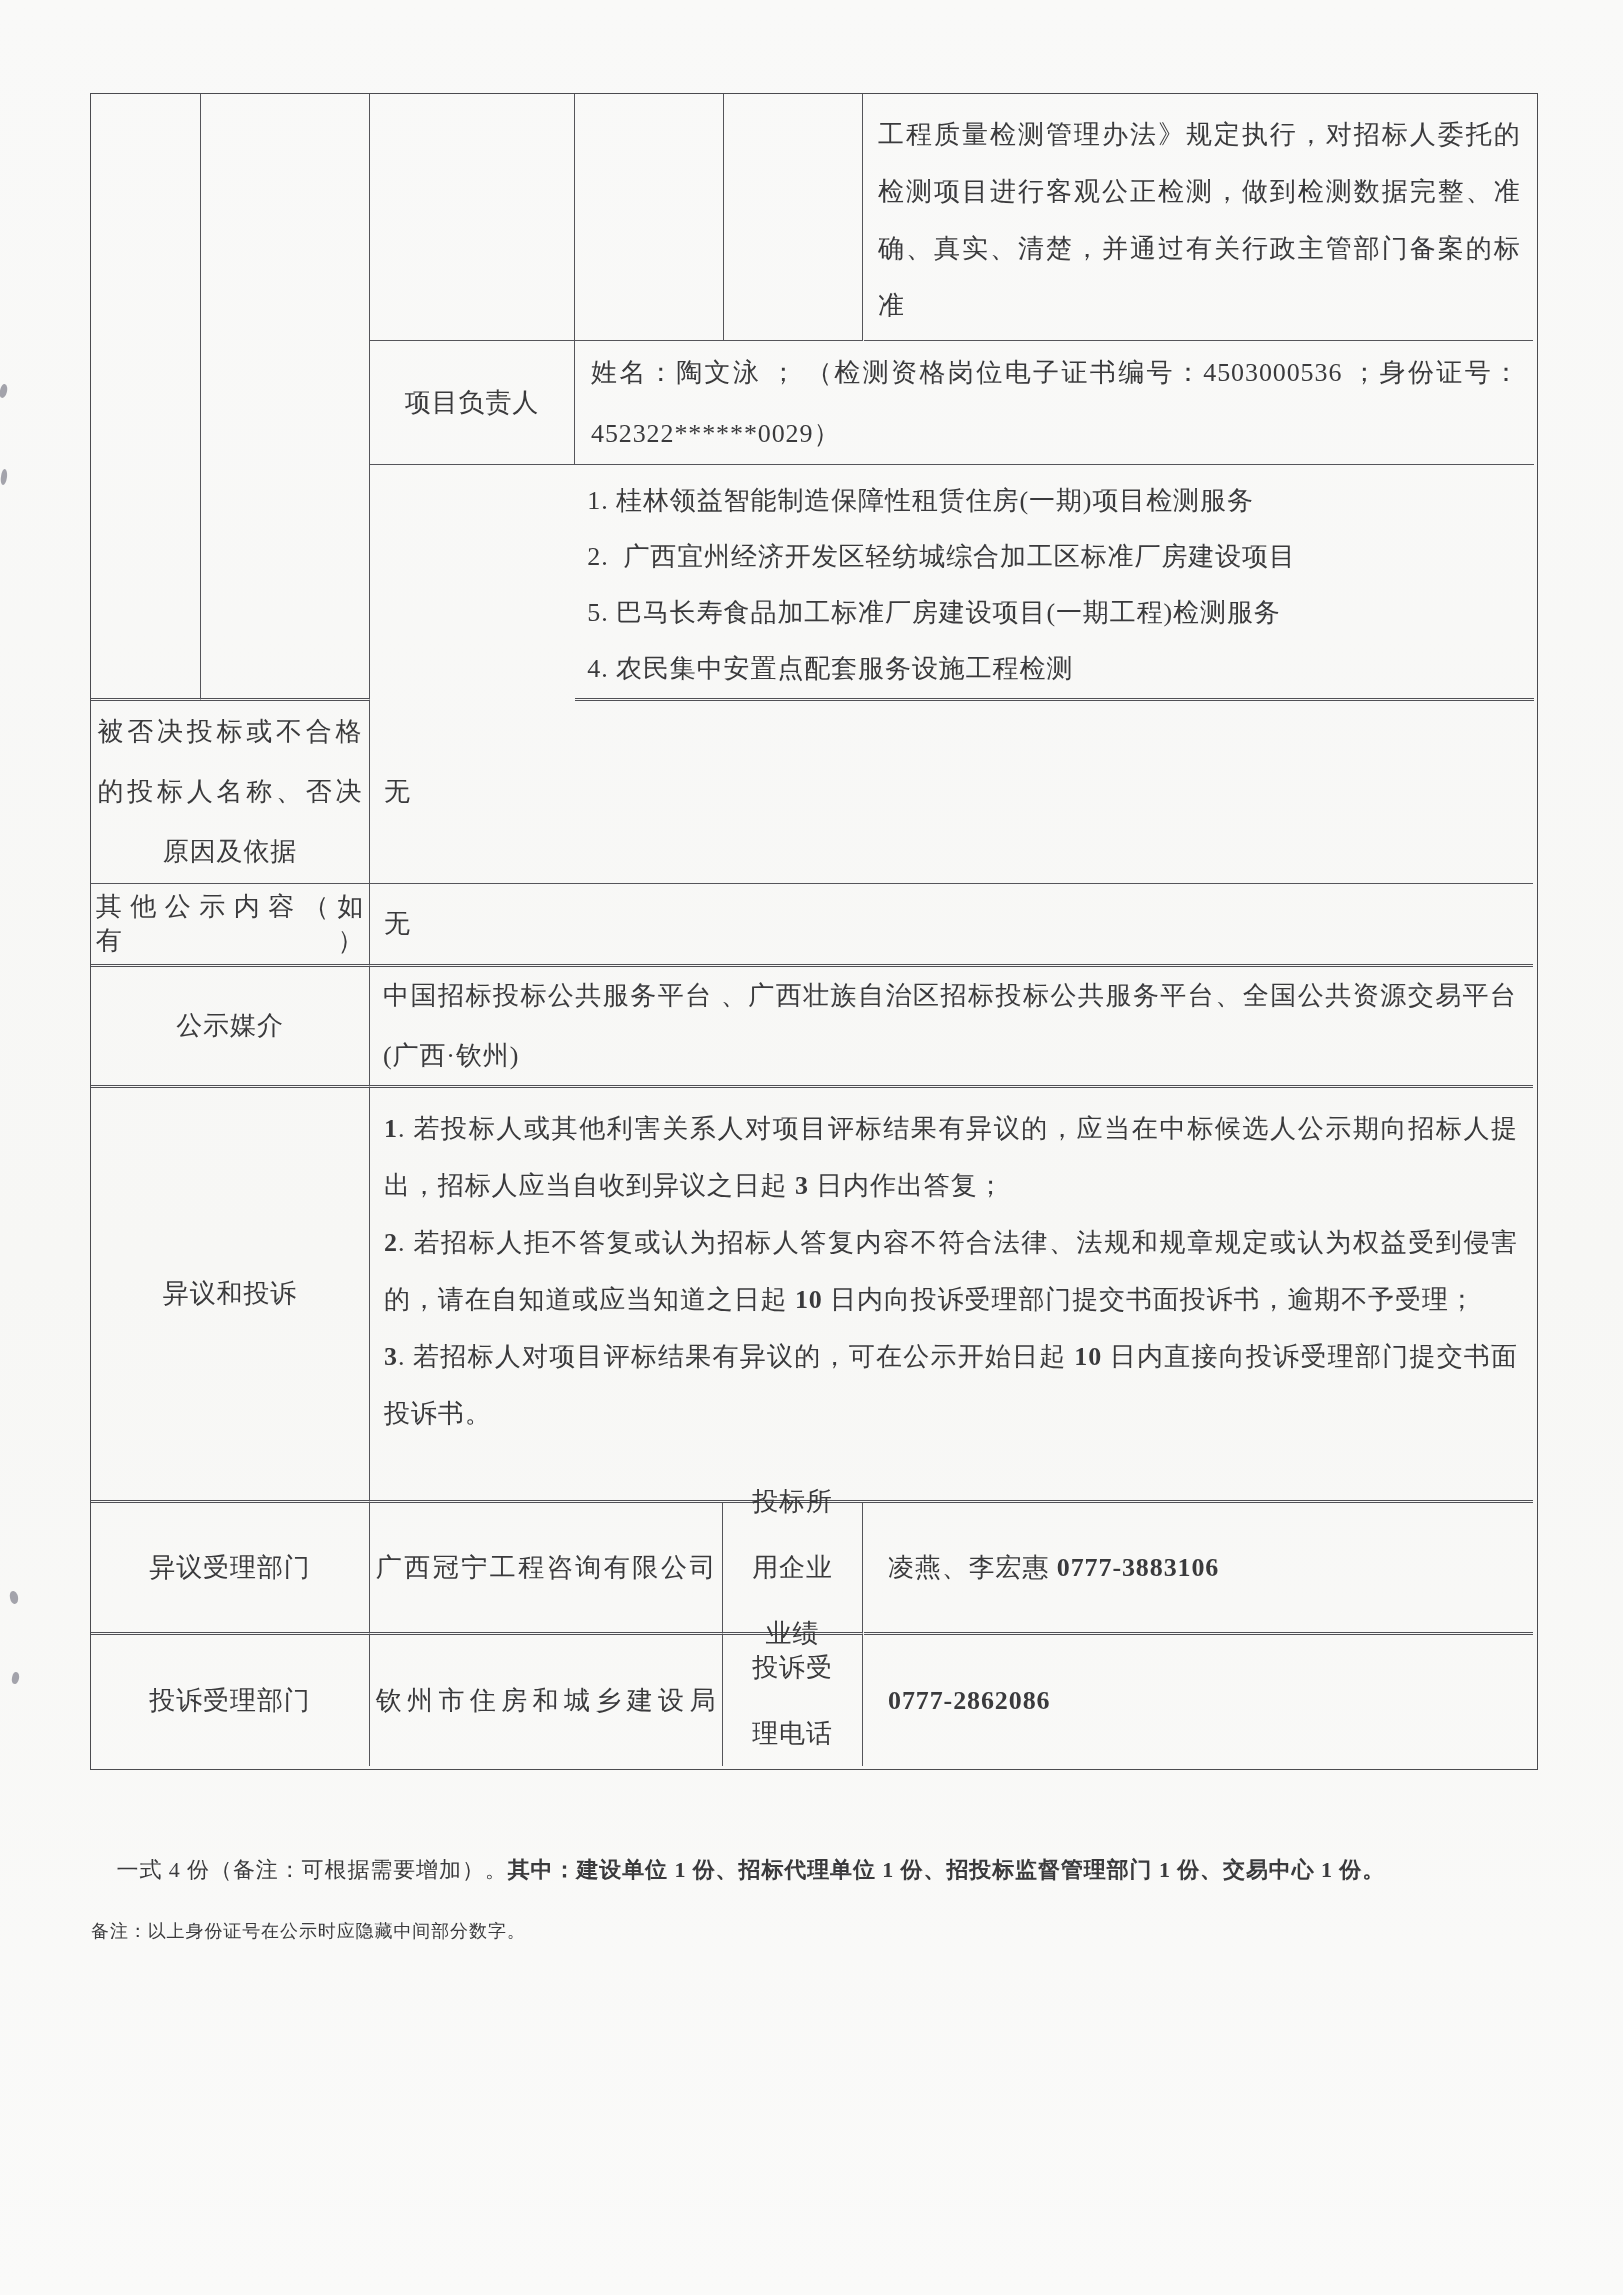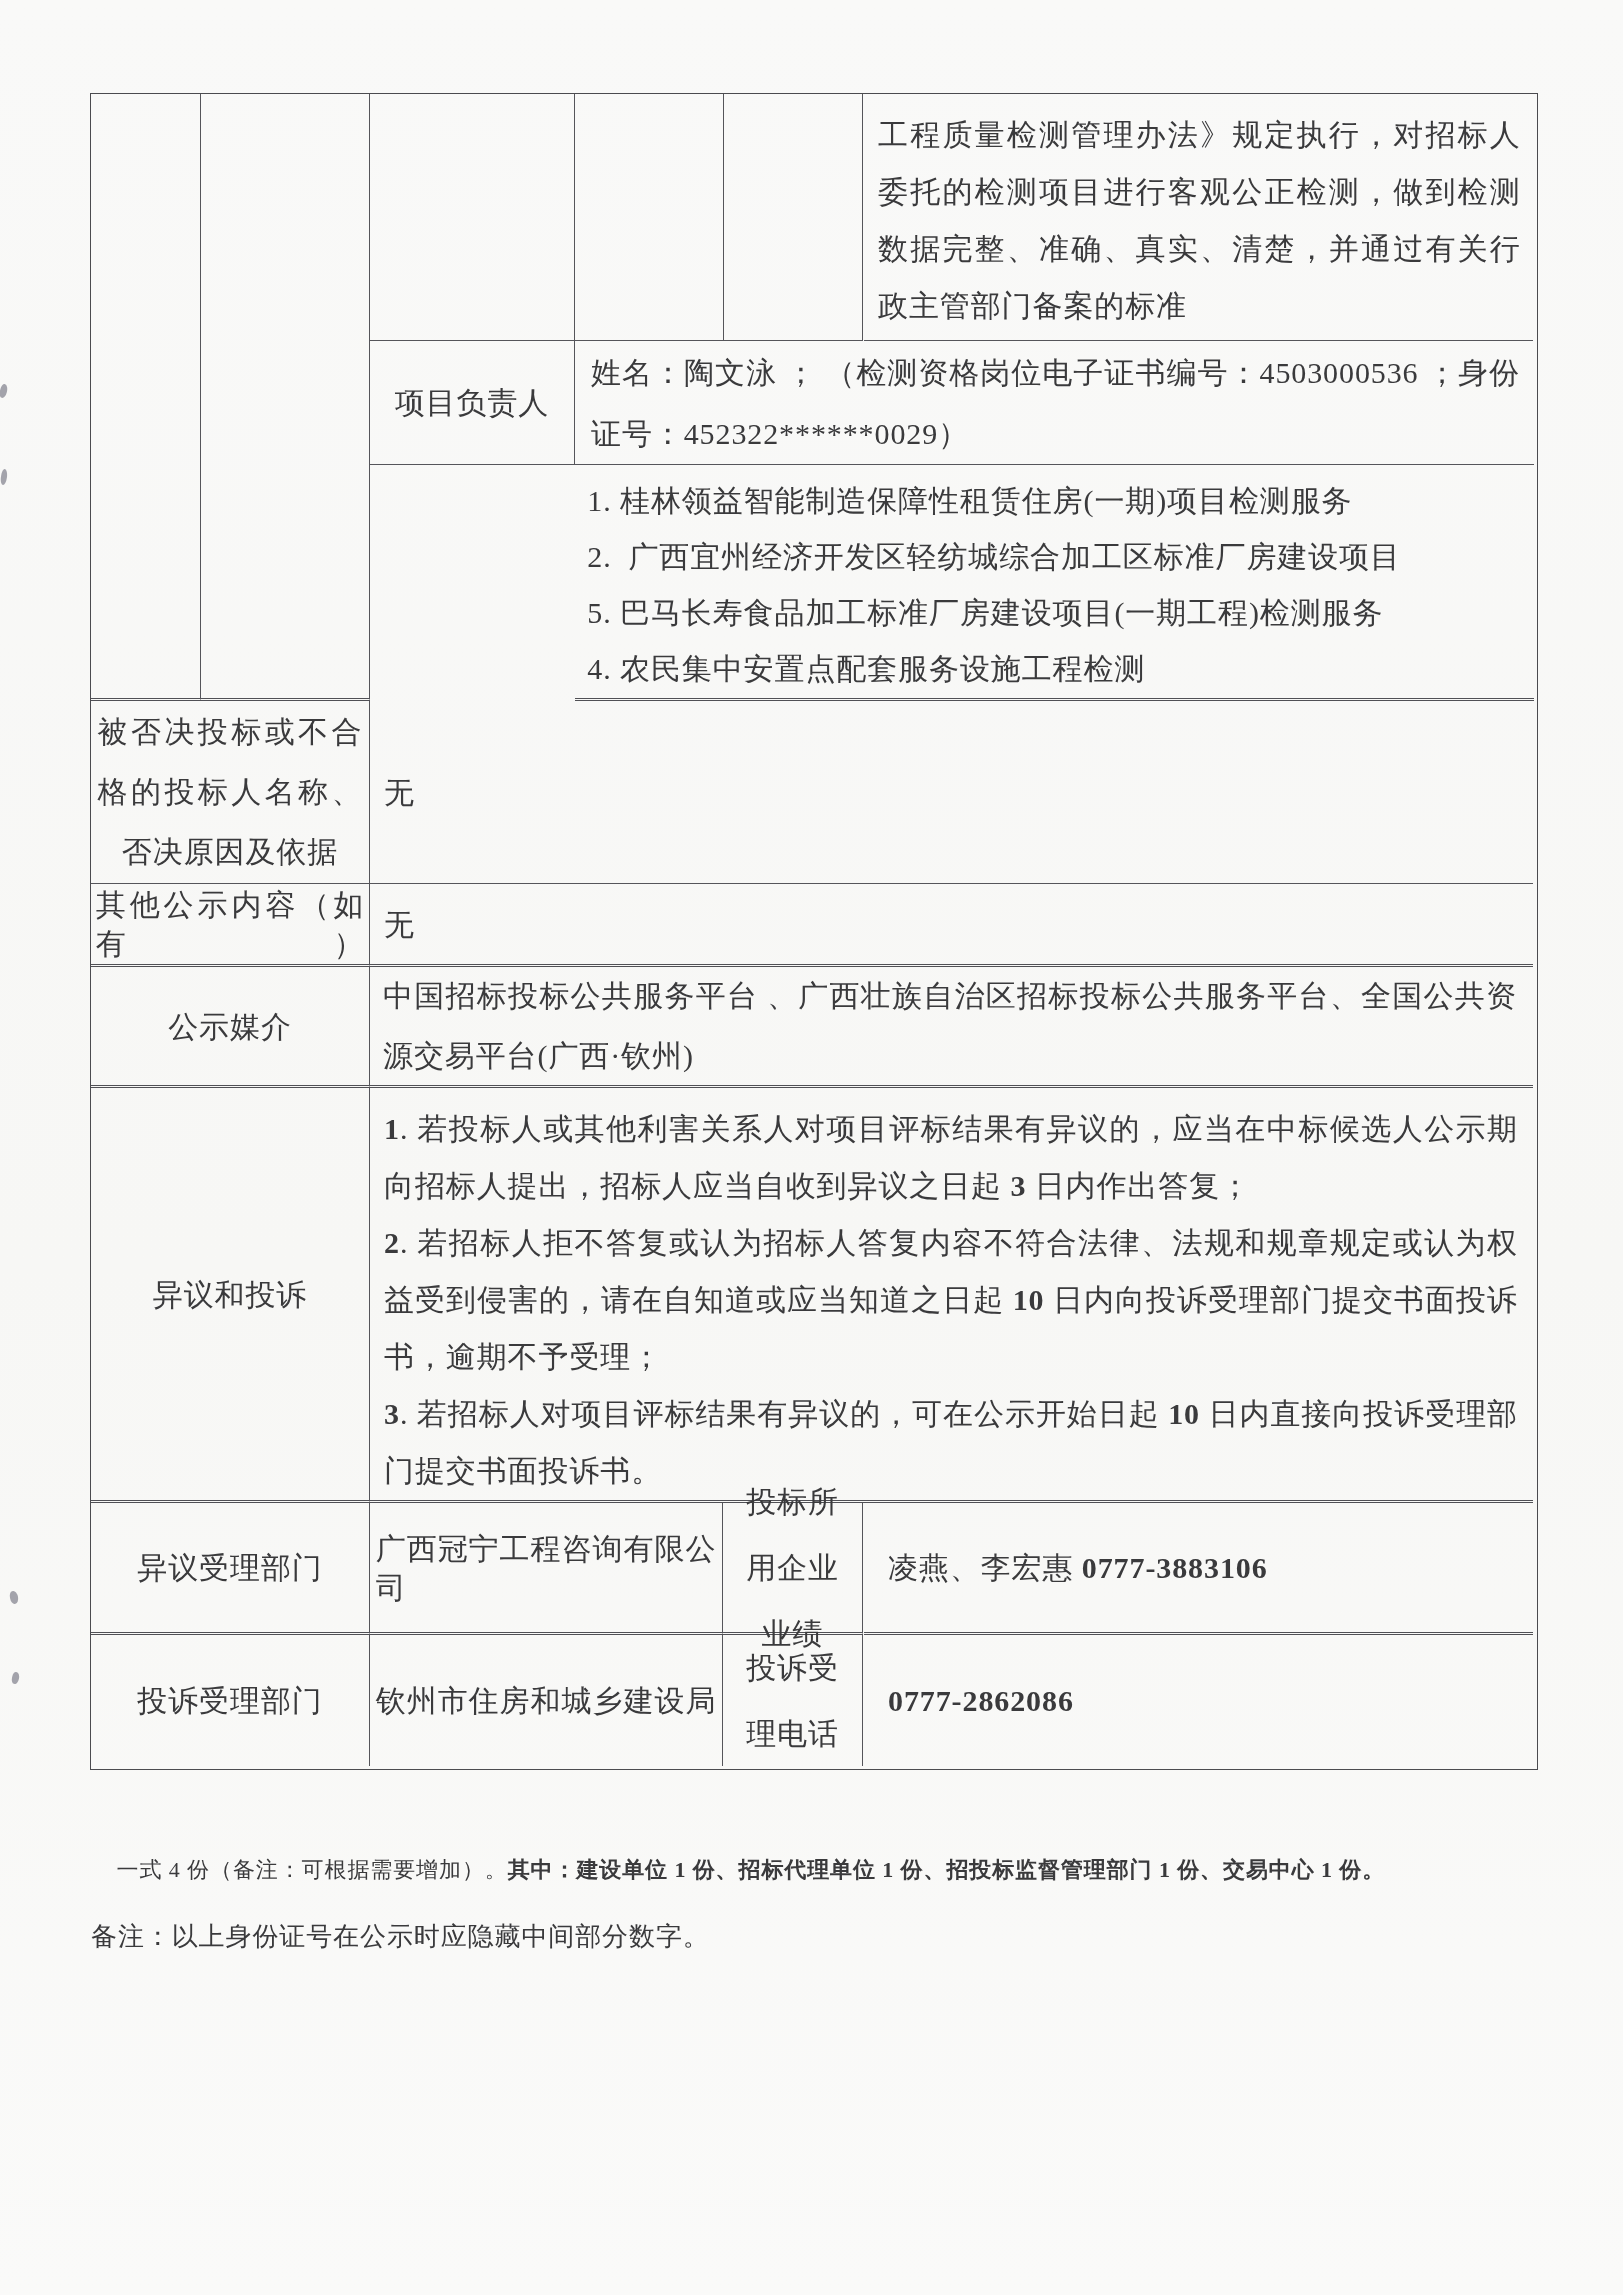--- a/index.html
+++ b/index.html
@@ -14,21 +14,21 @@
     background:linear-gradient(180deg,#f9f9f8 0%,#f7f7f5 55%,#fafaf9 100%);}
   
   .tbl{
     position:absolute;left:90px;top:93px;width:1448px;height:1677px;
     border:1.9px solid #4b4b4f;box-sizing:border-box;background:transparent;
   }
   .cell{
     position:absolute;box-sizing:border-box;
     border-right:1.4px solid #55555a;
     border-bottom:1.4px solid #55555a;
-    font-size:30px;letter-spacing:0.9px;line-height:1.3;
+    font-size:26px;letter-spacing:0.9px;line-height:1.3;
   }
   .cell.noR{border-right:none;}
   .cell.noB{border-bottom:none;}
   .cell.hvy{border-bottom:3.3px double #505055;}
   .vc{display:flex;align-items:center;}
   .hc{justify-content:center;text-align:center;}
   .ct{width:100%;}
   .just{text-align:justify;text-justify:inter-character;}
   .lastc{text-align-last:center;}
   .lastj{text-align-last:justify;}
@@ -46,21 +46,21 @@
   .obj-items{padding:12.3px 15px 0 14px;}
   .obj-items .obj-line{margin:0;line-height:57px;text-align:justify;text-justify:inter-character;white-space:pre-wrap;}
   .org-cell{padding:0 5.7px;}
   .contact-label{padding:0 17px;line-height:66px;text-align:center;}
   .contact-val{padding-left:24px;}
   
   .note1{position:absolute;left:91px;top:1811px;width:1445px;
     font-size:22px;line-height:39px;letter-spacing:0.9px;
     text-align:justify;text-justify:inter-character;white-space:pre-wrap;}
   .note2{position:absolute;left:91px;top:1919px;width:1445px;
-    font-size:26px;letter-spacing:0.9px;}
+    font-size:18px;letter-spacing:0.9px;}
   
   .mark{position:absolute;background:#94949d;border-radius:45% 55% 50% 50%;opacity:.85;}
   .m1{left:0;top:384px;width:7px;height:14px;transform:rotate(14deg);}
   .m2{left:0.9px;top:469px;width:6.1px;height:15.6px;transform:rotate(8deg);}
   .m3{left:10.4px;top:1591px;width:7.5px;height:12.7px;transform:rotate(-10deg);}
   .m4{left:12.3px;top:1672px;width:6.6px;height:12.3px;transform:rotate(12deg);}
 </style>
 </head>
 <body>
 

